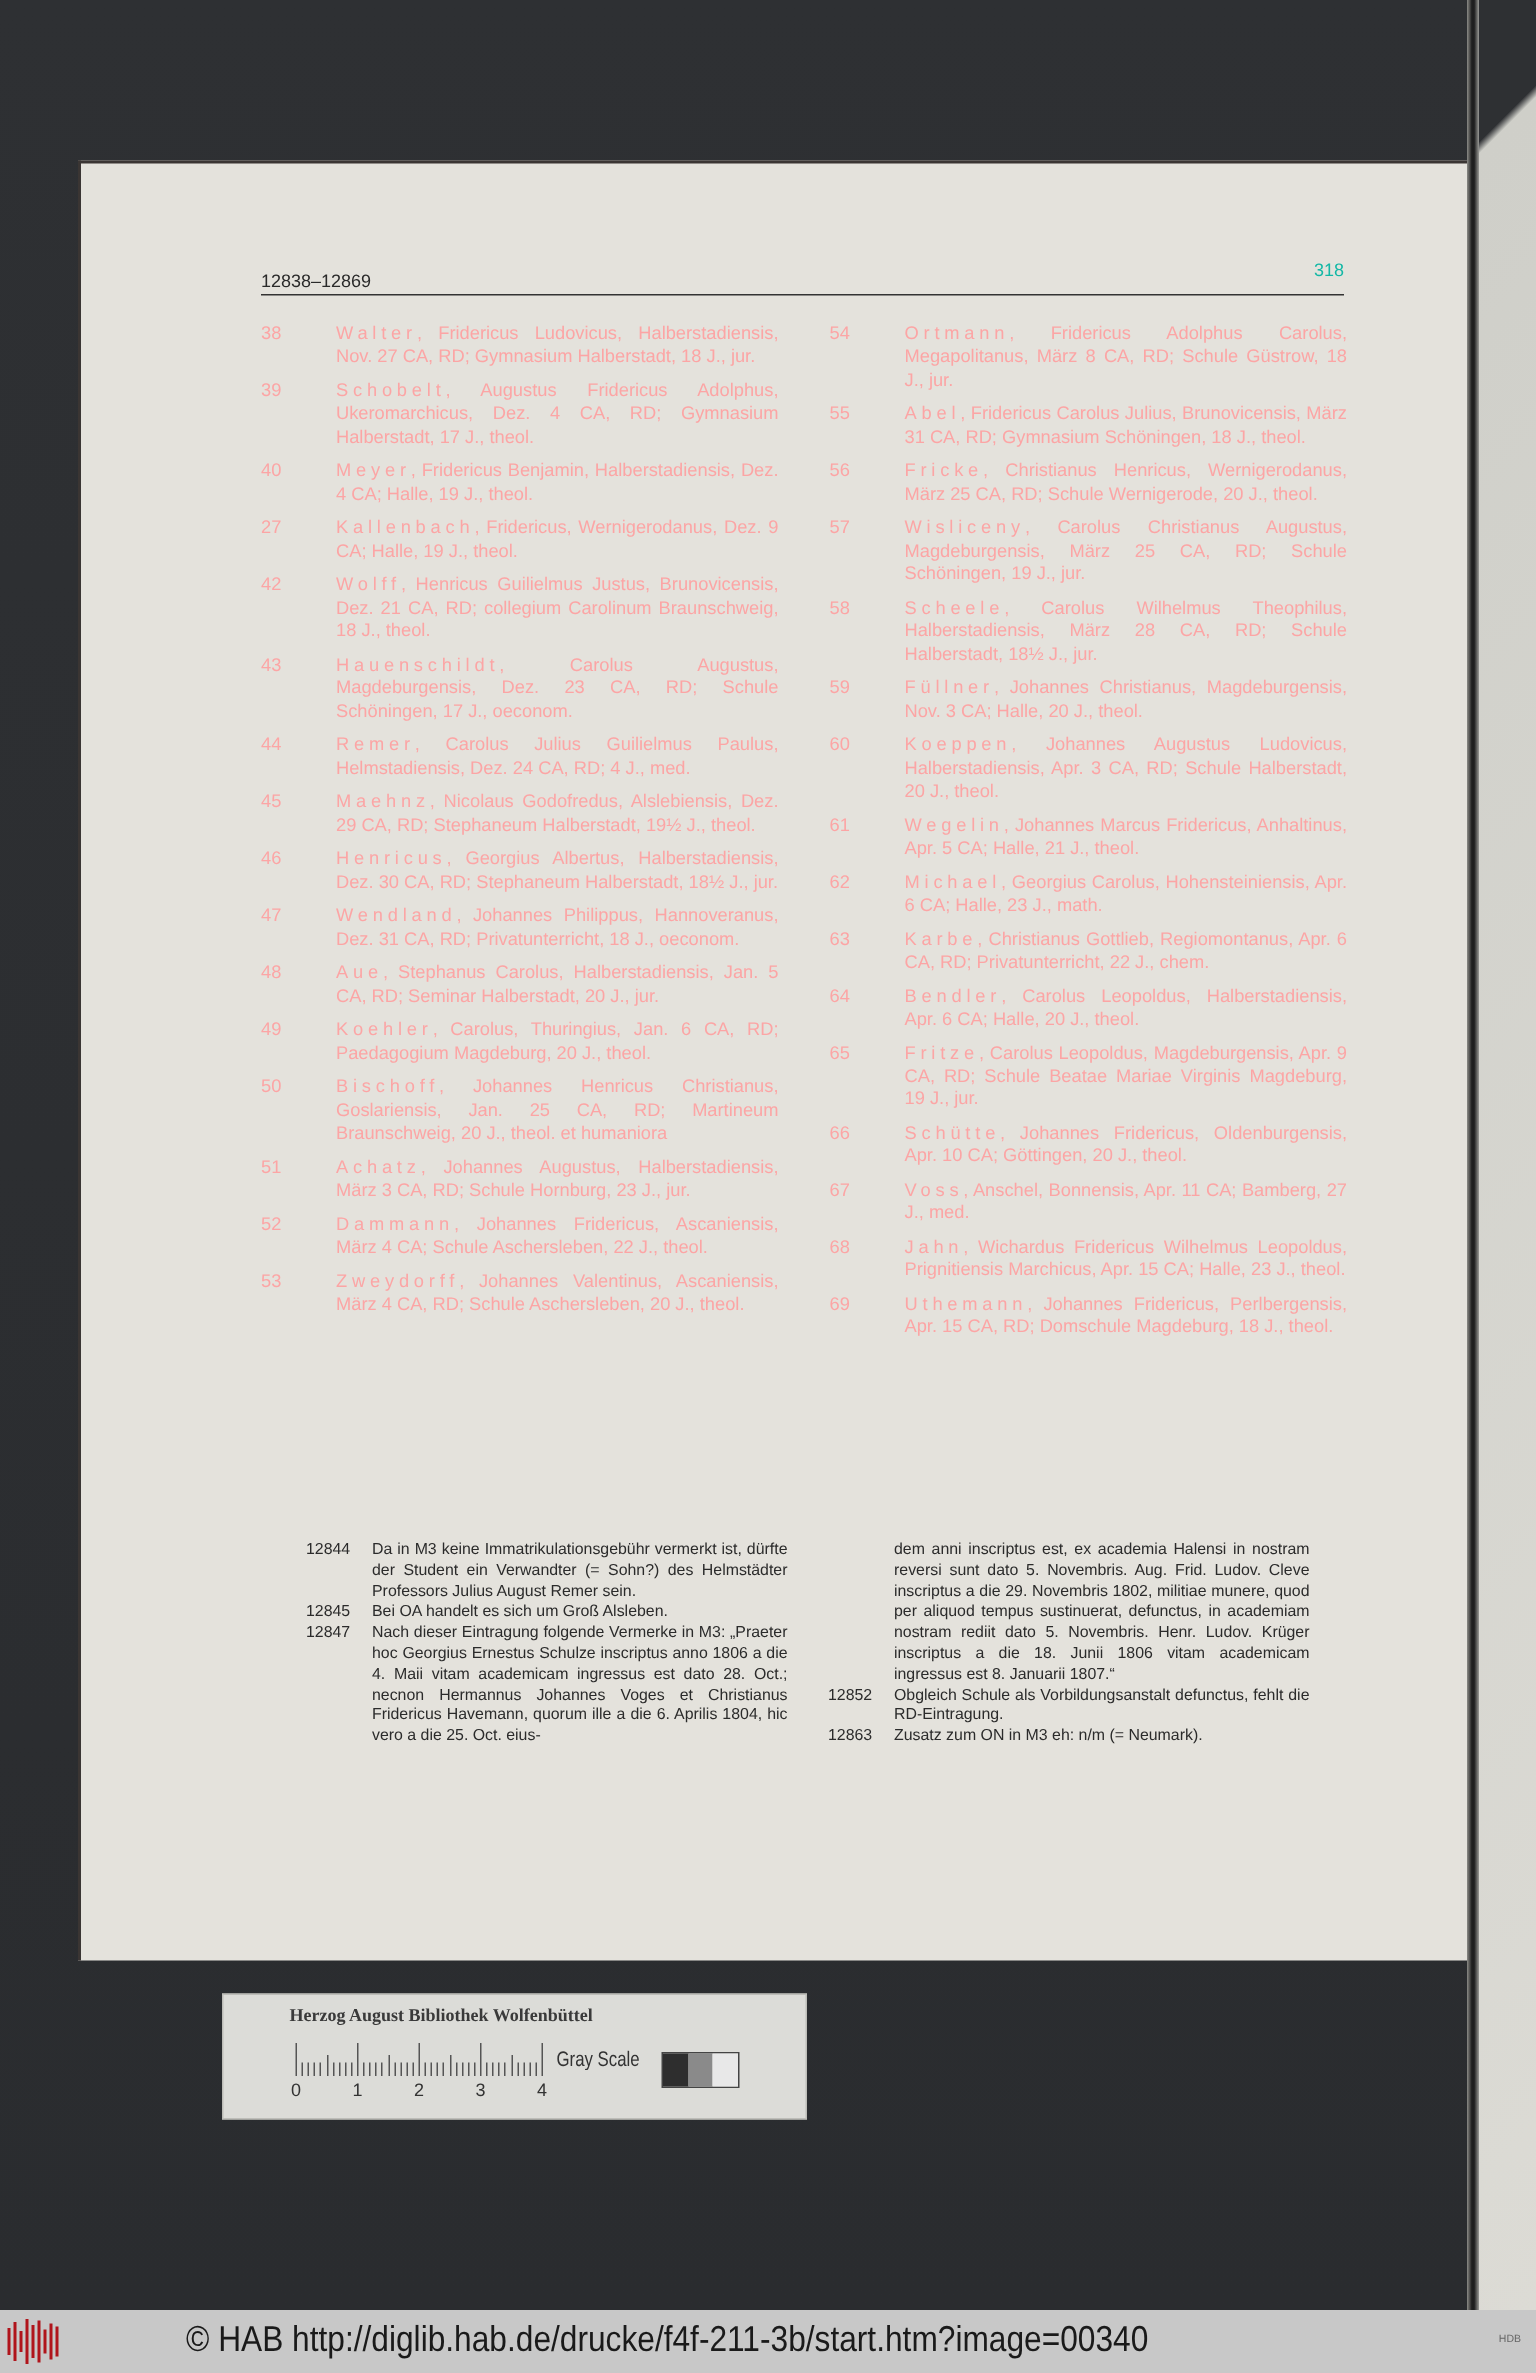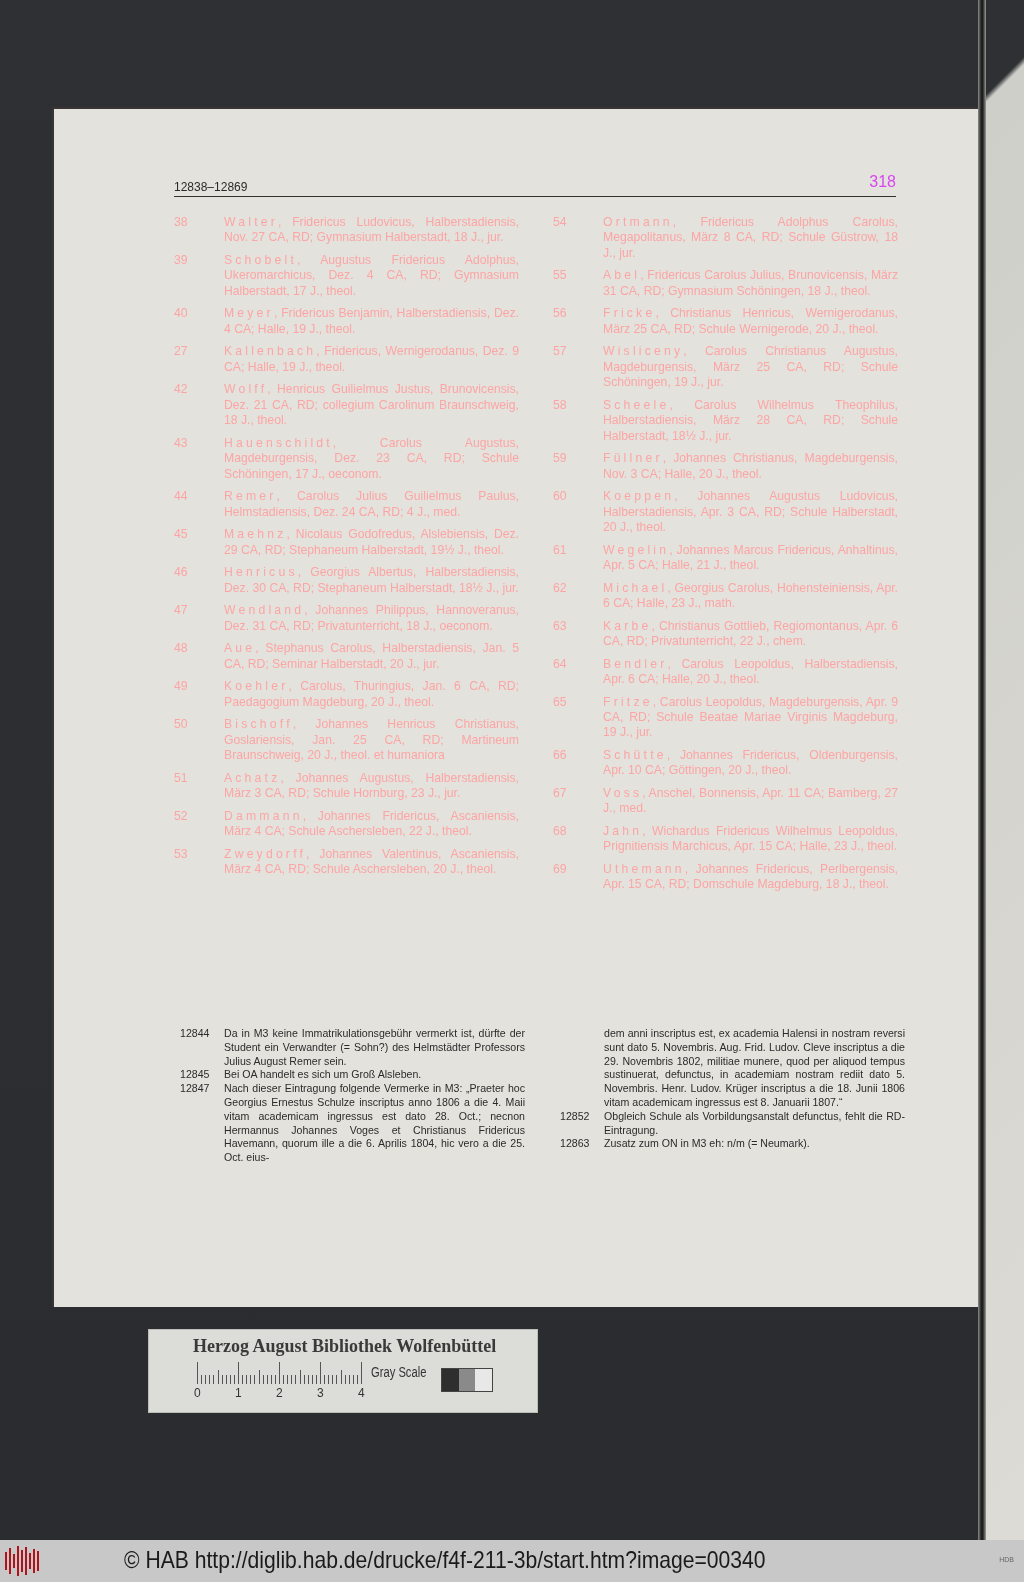--- a/index.html
+++ b/index.html
@@ -15,40 +15,40 @@
     background:#e4e2dc; border-left:2px solid #3a3533; border-top:2px solid #3a3533;
     box-sizing:border-box;
   }
   .spine { position:absolute; left:978px; top:0; width:8px; height:1540px;
     background:linear-gradient(90deg,#8c8c88 0%,#1f1f1f 40%,#1f1f1f 60%,#9a9a96 100%); }
   .next-page { position:absolute; left:986px; top:0; width:38px; height:1540px;
     background:linear-gradient(135deg,#2e3033 0%,#2e3033 6%,#cfcfc9 6.5%,#dcdbd5 100%); }
 
   .header { position:absolute; left:174px; top:178px; width:722px; height:18px; border-bottom:1.5px solid #333; }
   .header .range { position:absolute; left:0; top:2px; font-size:12px; color:#2a2a2a; }
-  .header .pageno { position:absolute; right:0; top:-5px; font-size:16px; color:#d946ef; }
+  .header .pageno { position:absolute; right:0; top:-5px; font-size:12px; color:#14b8a6; }
 
   .col { position:absolute; top:215px; width:345px; }
   .col.left { left:174px; }
   .col.right { left:553px; }
   .entry { display:flex; font-size:12.2px; line-height:15.4px; color:#fca5a5; margin-bottom:7.2px; text-align:justify; }
   .entry .num { width:30px; flex:0 0 30px; }
   .entry .txt { flex:1;margin-left:20px; }
   .entry .surname { letter-spacing:3.2px; }
 
   .notes { position:absolute; top:1027px; width:345px; font-size:10.6px; line-height:13.8px; color:#2b2b2b; }
   .notes.left { left:180px; }
-  .notes.right { left:560px; }
-  .note { display:flex; text-align:justify; }
+  .notes.right { left:528px; }
+  .note { display:flex; text-align:justify;margin-left:24px; }
   .note .nid { width:44px; flex:0 0 44px; }
   .note .ntxt { flex:1; }
   .note.cont .nid { visibility:hidden; }
 
   .plate { position:absolute; left:148px; top:1329px; width:388px; height:82px; background:#dcdcd8; border:1px solid #bdbdb8; }
-  .plate .title { position:absolute; left:44px; top:6px; font-family:"Liberation Serif", serif; font-weight:bold; font-size:18px; color:#3a3a3a;text-align:right; }
+  .plate .title { position:absolute; left:44px; top:6px; font-family:"Liberation Serif", serif; font-weight:bold; font-size:12px; color:#3a3a3a;text-align:right; }
   .ruler { position:absolute; left:48px; top:32px; width:168px; height:30px; border-bottom:1px solid transparent; }
   .ruler .tick { position:absolute; bottom:8px; width:1px; background:#555; }
   .ruler .lbl { position:absolute; bottom:-8px; font-size:12px; color:#333; transform:translateX(-3px); }
   .plate .gs { position:absolute; left:222px; top:34px; font-size:14px; color:#333; transform:scaleX(0.8); transform-origin:left; }
   .plate .swatch { position:absolute; left:292px; top:38px; width:50px; height:22px; border:1px solid #444; display:flex; }
   .plate .swatch div { flex:1; }
 
   .footer { position:absolute; left:0; top:1540px; width:1024px; height:42px; background:#c8c8c8; }
   .footer .logo { position:absolute; left:5px; top:6px; width:40px; height:30px; display:flex; gap:2px; align-items:center; }
   .footer .logo span { display:block; width:2px; background:#b0141b; }

